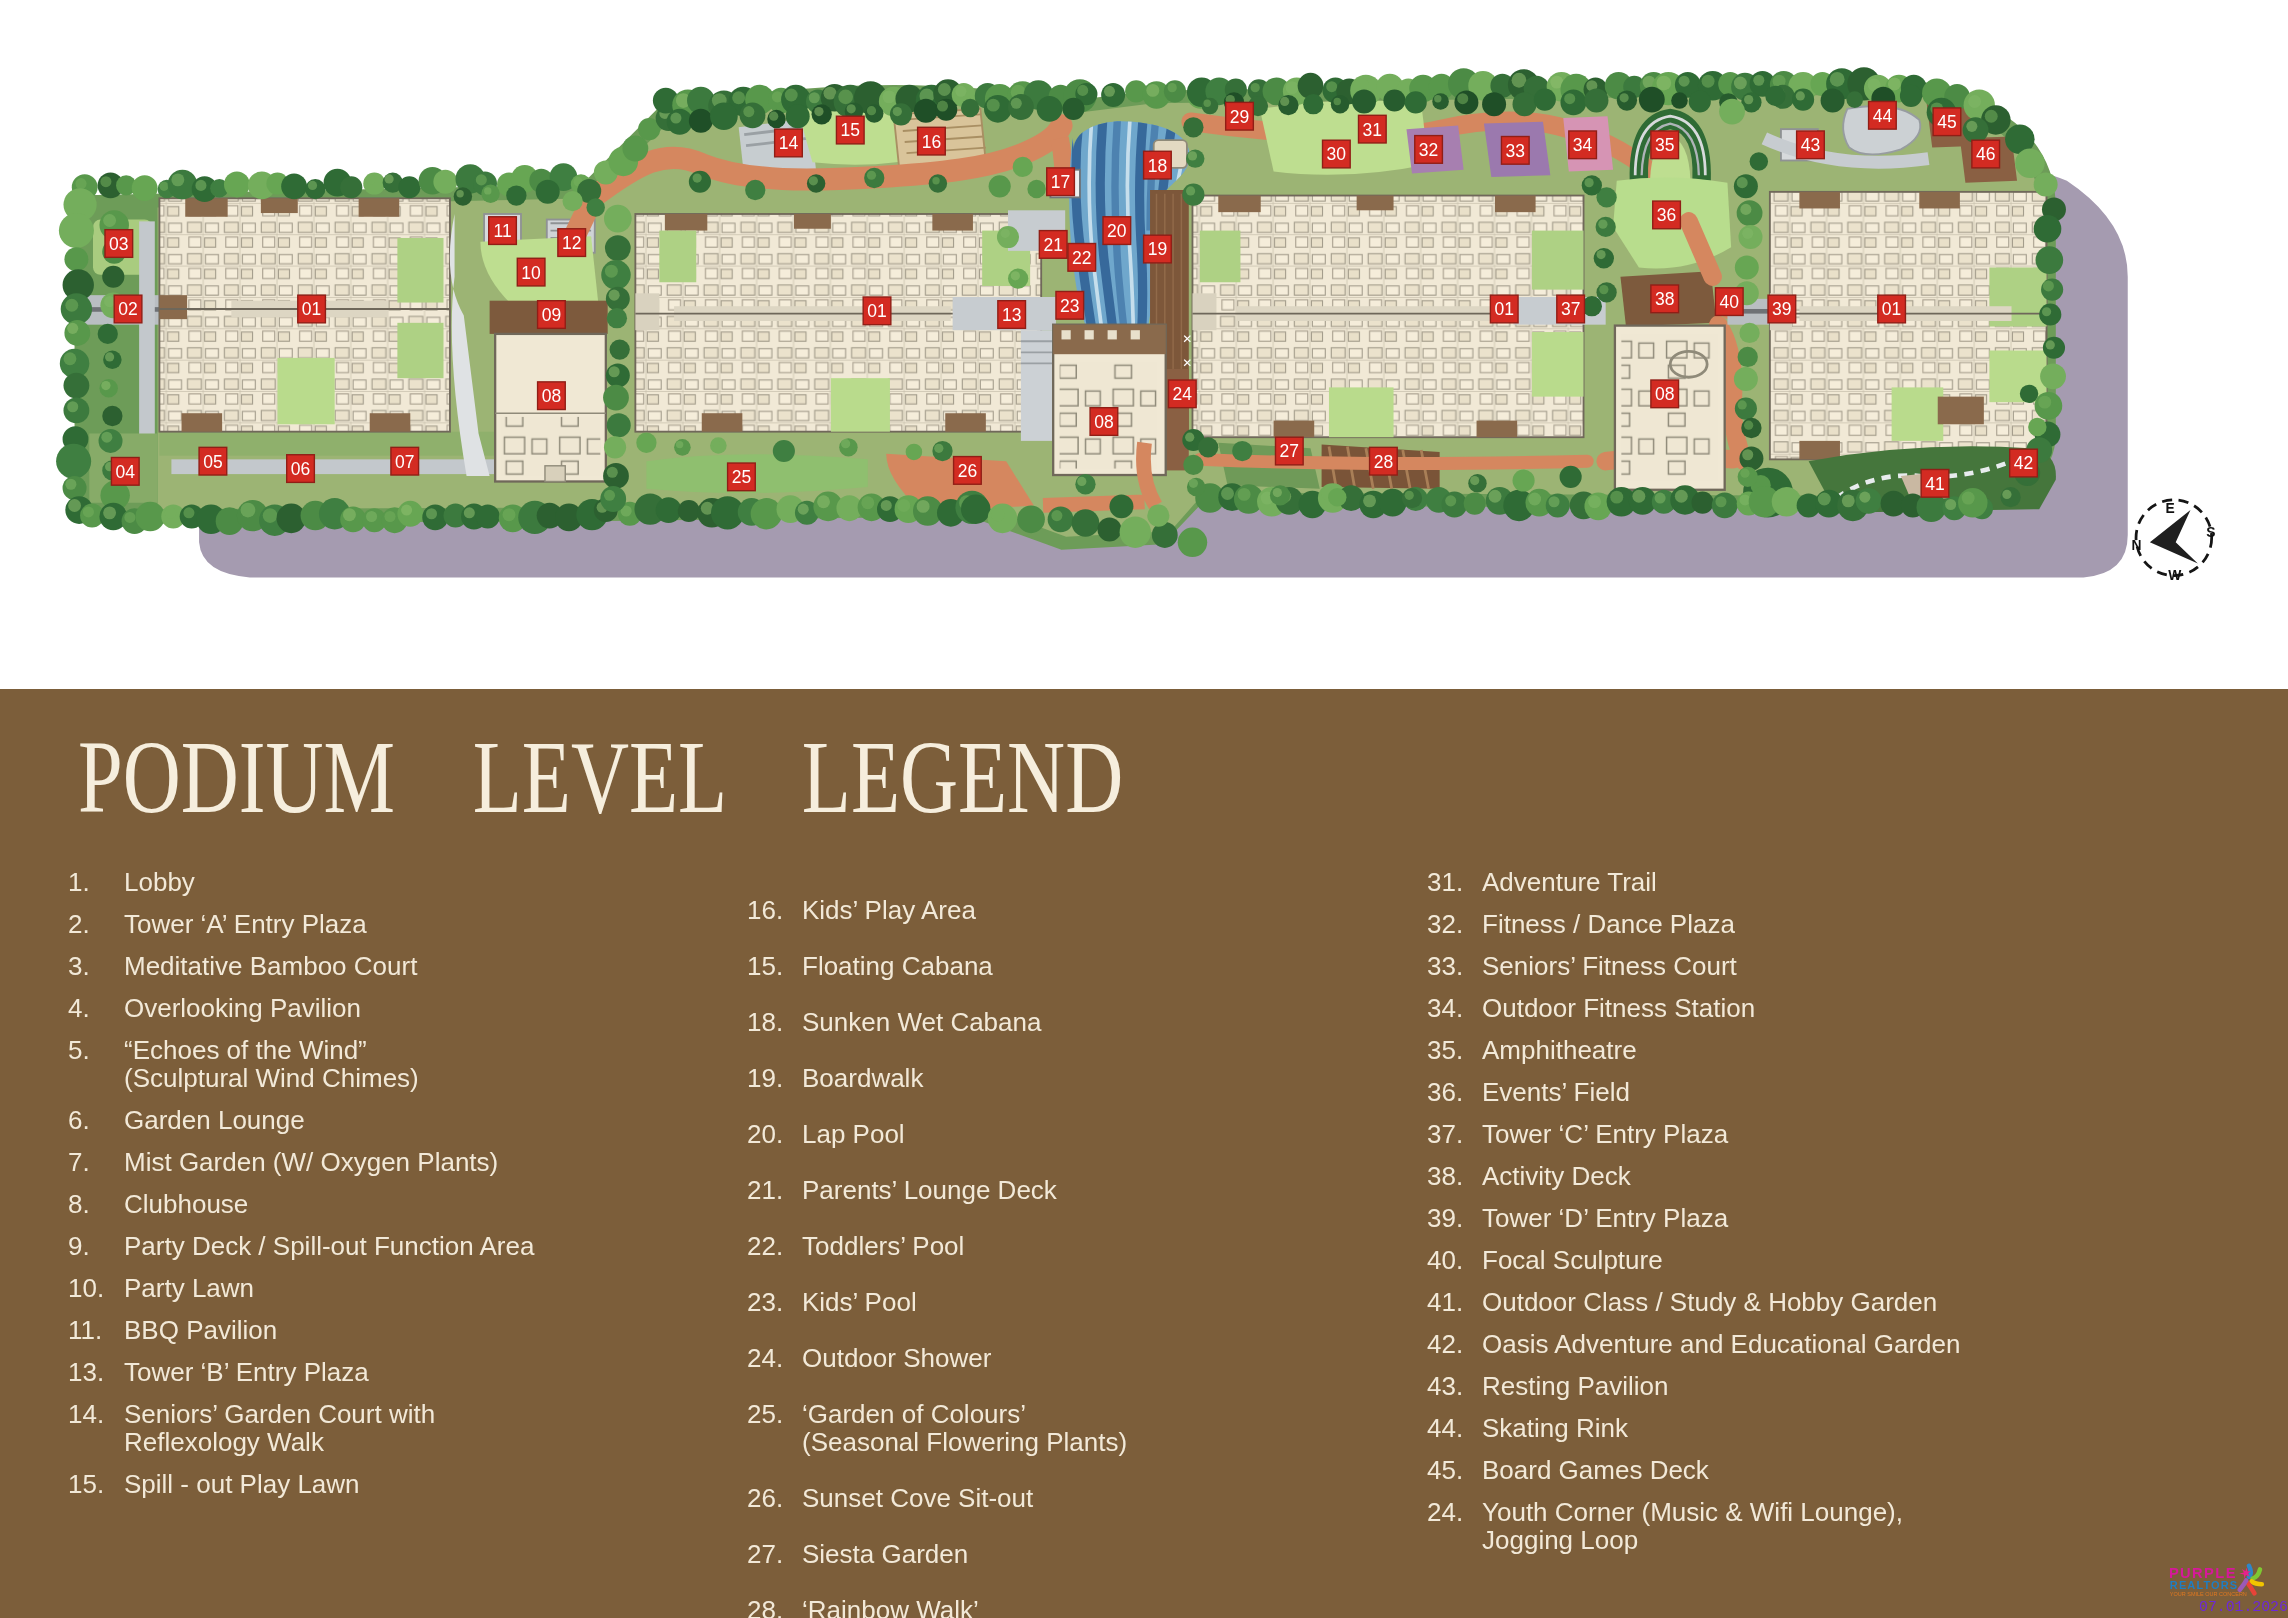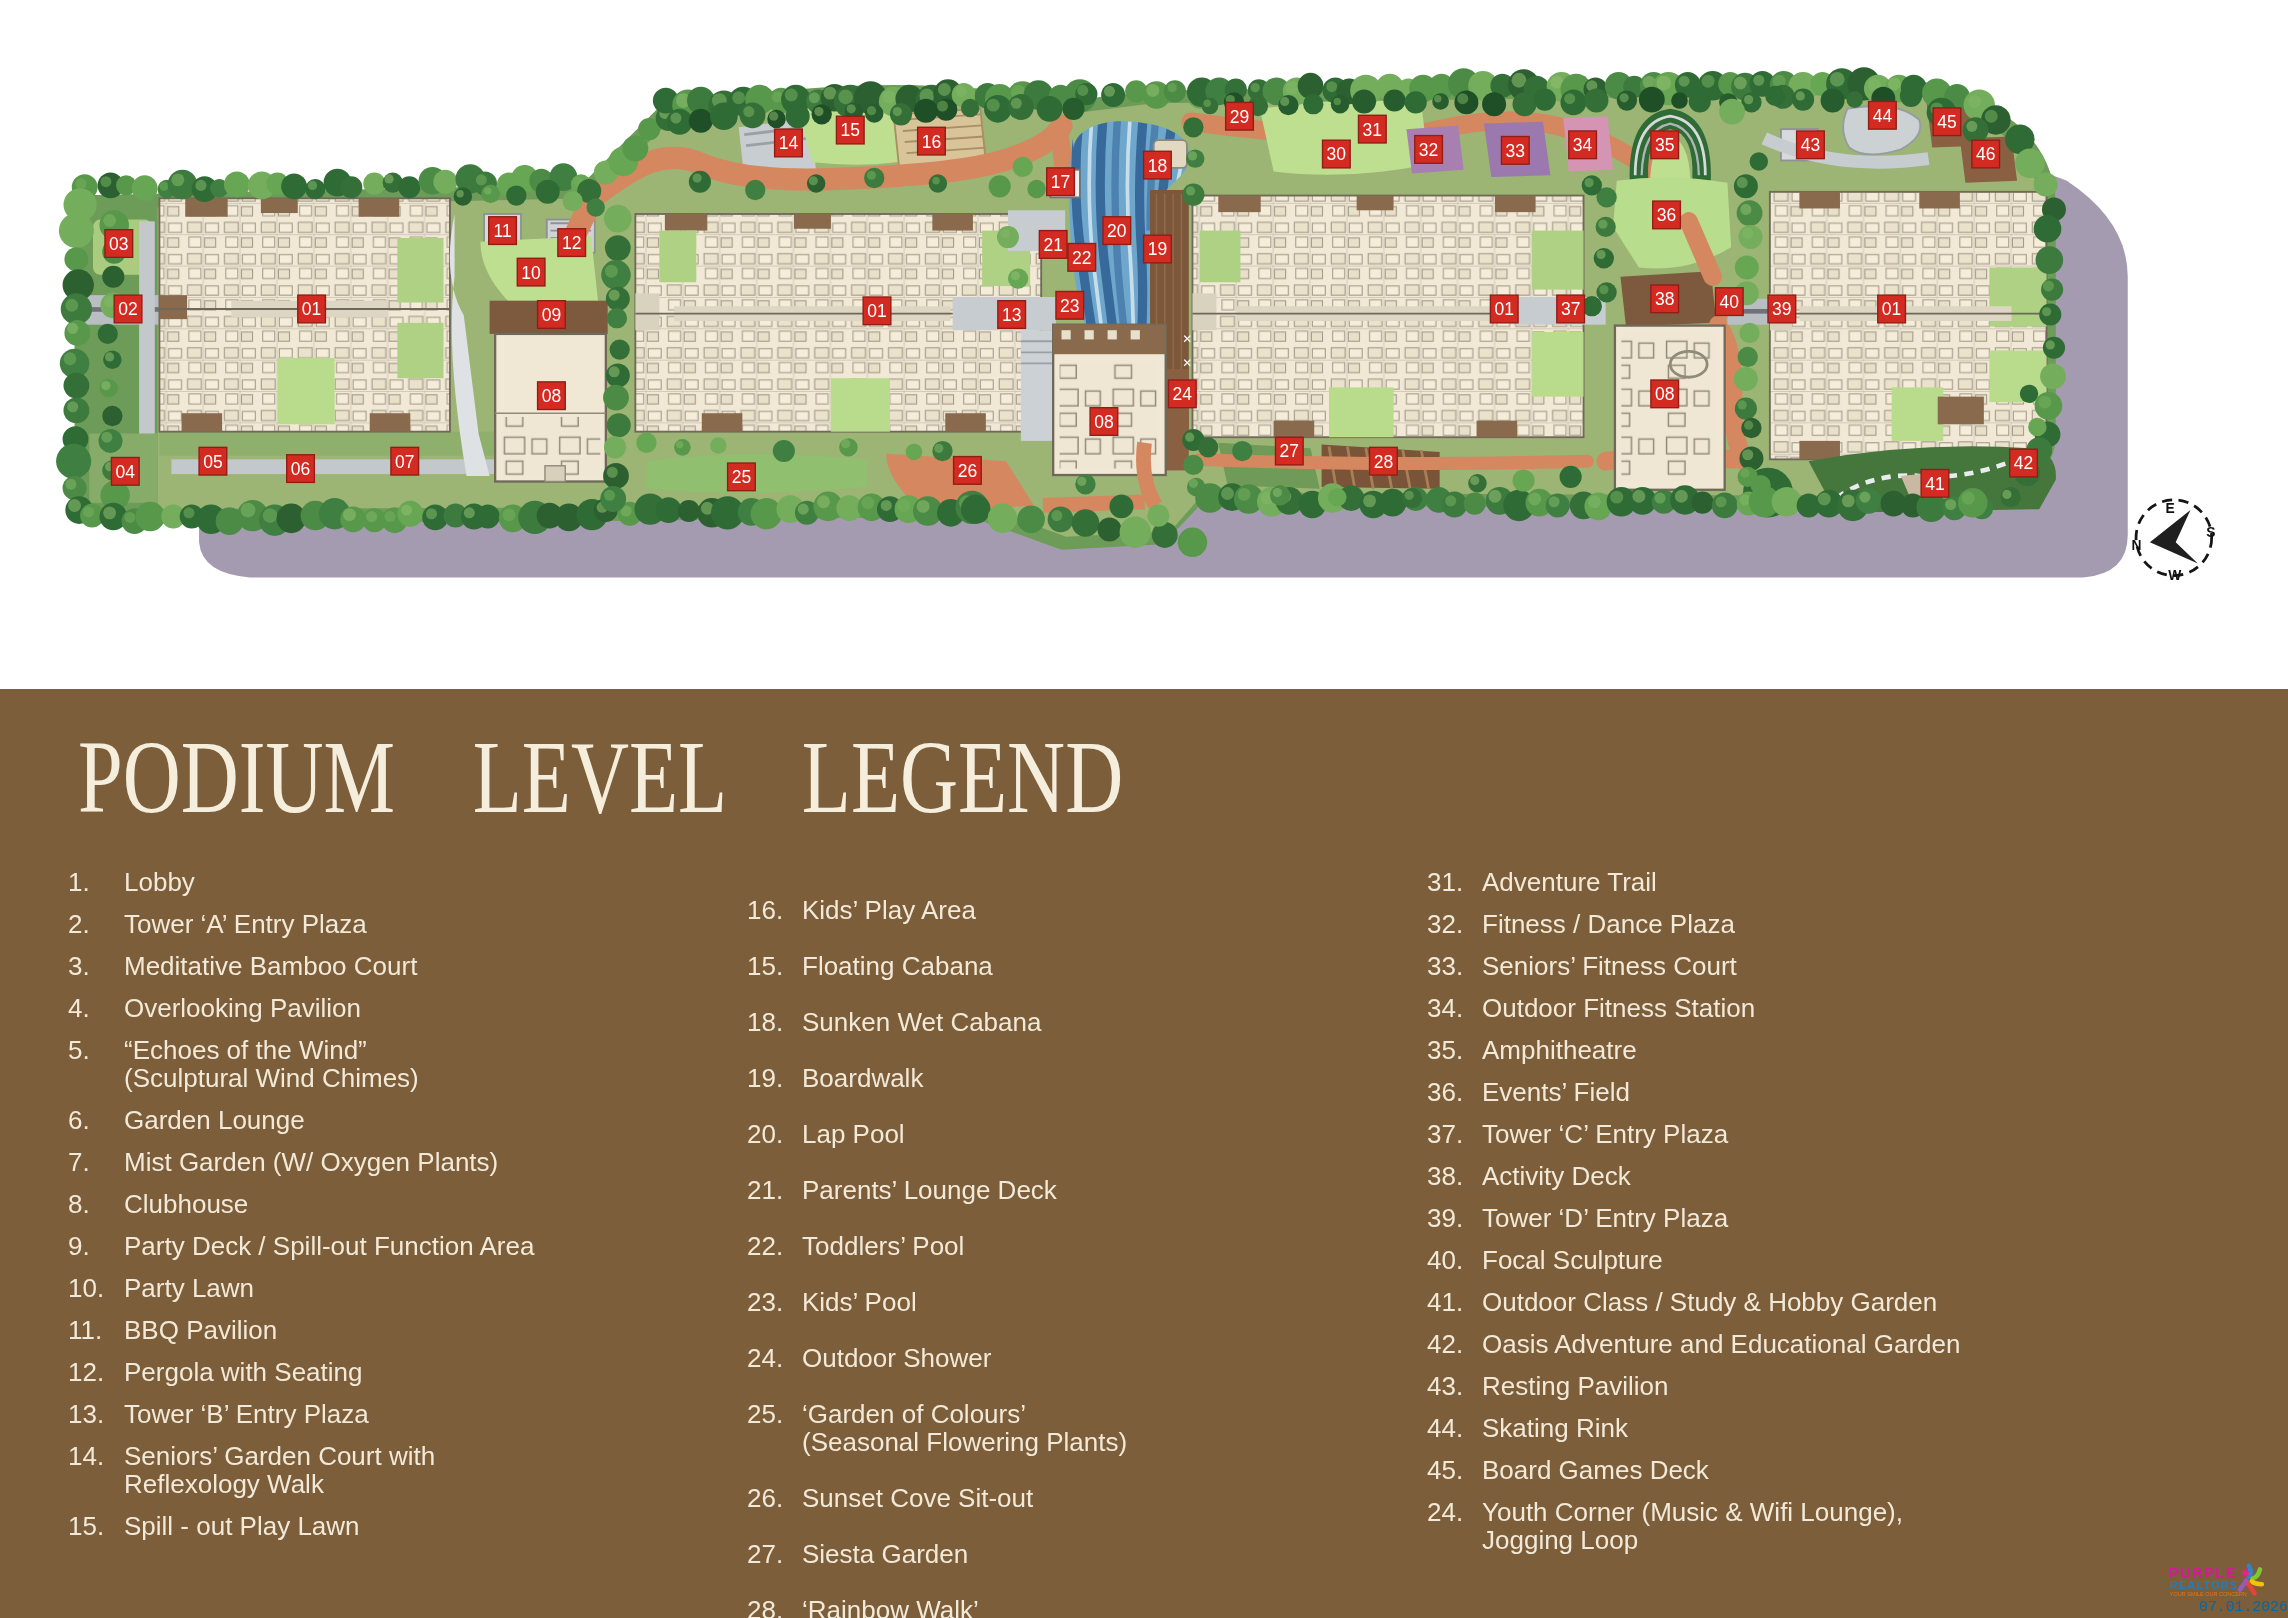--- a/index.html
+++ b/index.html
@@ -9,21 +9,21 @@
 #title{position:absolute;left:78px;top:726px;font-family:"Liberation Serif",serif;font-size:103px;line-height:1;color:#f6eedd;letter-spacing:0px;word-spacing:74px;white-space:nowrap;transform:scaleX(0.78);transform-origin:0 0;}
 .col{position:absolute;color:#f2e9d8;font-size:26px;line-height:28px;}
 .it{position:relative;margin-bottom:14px;padding-left:56px;}
 .n{position:absolute;left:0;top:0;}
 #c1{left:68px;top:868px;width:609px;}
 #c2{left:747px;top:868px;width:628px;}
 #c3{left:1427px;top:868px;width:738px;}
 #c2 .it{padding-left:55px;margin-top:28px;}
 #c3 .it{padding-left:55px;}
 #logo{position:absolute;left:2168px;top:1562px;}
-#date{position:absolute;left:2199px;top:1599px;font-family:"Liberation Mono",monospace;font-size:14.8px;color:#0369a1;letter-spacing:0px;}
+#date{position:absolute;left:2199px;top:1599px;font-family:"Liberation Mono",monospace;font-size:14.8px;color:#6d28d9;letter-spacing:0px;}
 </style>
 </head>
 <body>
 <div id="page">
 
 <svg id="plan" width="2289" height="701" viewBox="0 0 2480 760" xmlns="http://www.w3.org/2000/svg">
 <defs>
 <pattern id="units" width="40" height="34" patternUnits="userSpaceOnUse">
 <rect width="40" height="34" fill="#f1e9d6"></rect>
 <rect x="2.5" y="3" width="15" height="11" fill="#ebe2cc" stroke="#a39c8b" stroke-width="1.2"></rect>
@@ -1164,21 +1164,20 @@
 <div class="it"><span class="n">2.</span><span class="t">Tower ‘A’ Entry Plaza</span></div>
 <div class="it"><span class="n">3.</span><span class="t">Meditative Bamboo Court</span></div>
 <div class="it"><span class="n">4.</span><span class="t">Overlooking Pavilion</span></div>
 <div class="it"><span class="n">5.</span><span class="t">“Echoes of the Wind”<br>(Sculptural Wind Chimes)</span></div>
 <div class="it"><span class="n">6.</span><span class="t">Garden Lounge</span></div>
 <div class="it"><span class="n">7.</span><span class="t">Mist Garden (W/ Oxygen Plants)</span></div>
 <div class="it"><span class="n">8.</span><span class="t">Clubhouse</span></div>
 <div class="it"><span class="n">9.</span><span class="t">Party Deck / Spill-out Function Area</span></div>
 <div class="it"><span class="n">10.</span><span class="t">Party Lawn</span></div>
 <div class="it"><span class="n">11.</span><span class="t">BBQ Pavilion</span></div>
-<div class="it"><span class="n">12.</span><span class="t">Pergola with Seating</span></div>
 <div class="it"><span class="n">13.</span><span class="t">Tower ‘B’ Entry Plaza</span></div>
 <div class="it"><span class="n">14.</span><span class="t">Seniors’ Garden Court with<br>Reflexology Walk</span></div>
 <div class="it"><span class="n">15.</span><span class="t">Spill - out Play Lawn</span></div>
 </div>
 
 <div class="col" id="c2">
 <div class="it"><span class="n">16.</span><span class="t">Kids’ Play Area</span></div>
 <div class="it"><span class="n">15.</span><span class="t">Floating Cabana</span></div>
 <div class="it"><span class="n">18.</span><span class="t">Sunken Wet Cabana</span></div>
 <div class="it"><span class="n">19.</span><span class="t">Boardwalk</span></div>

